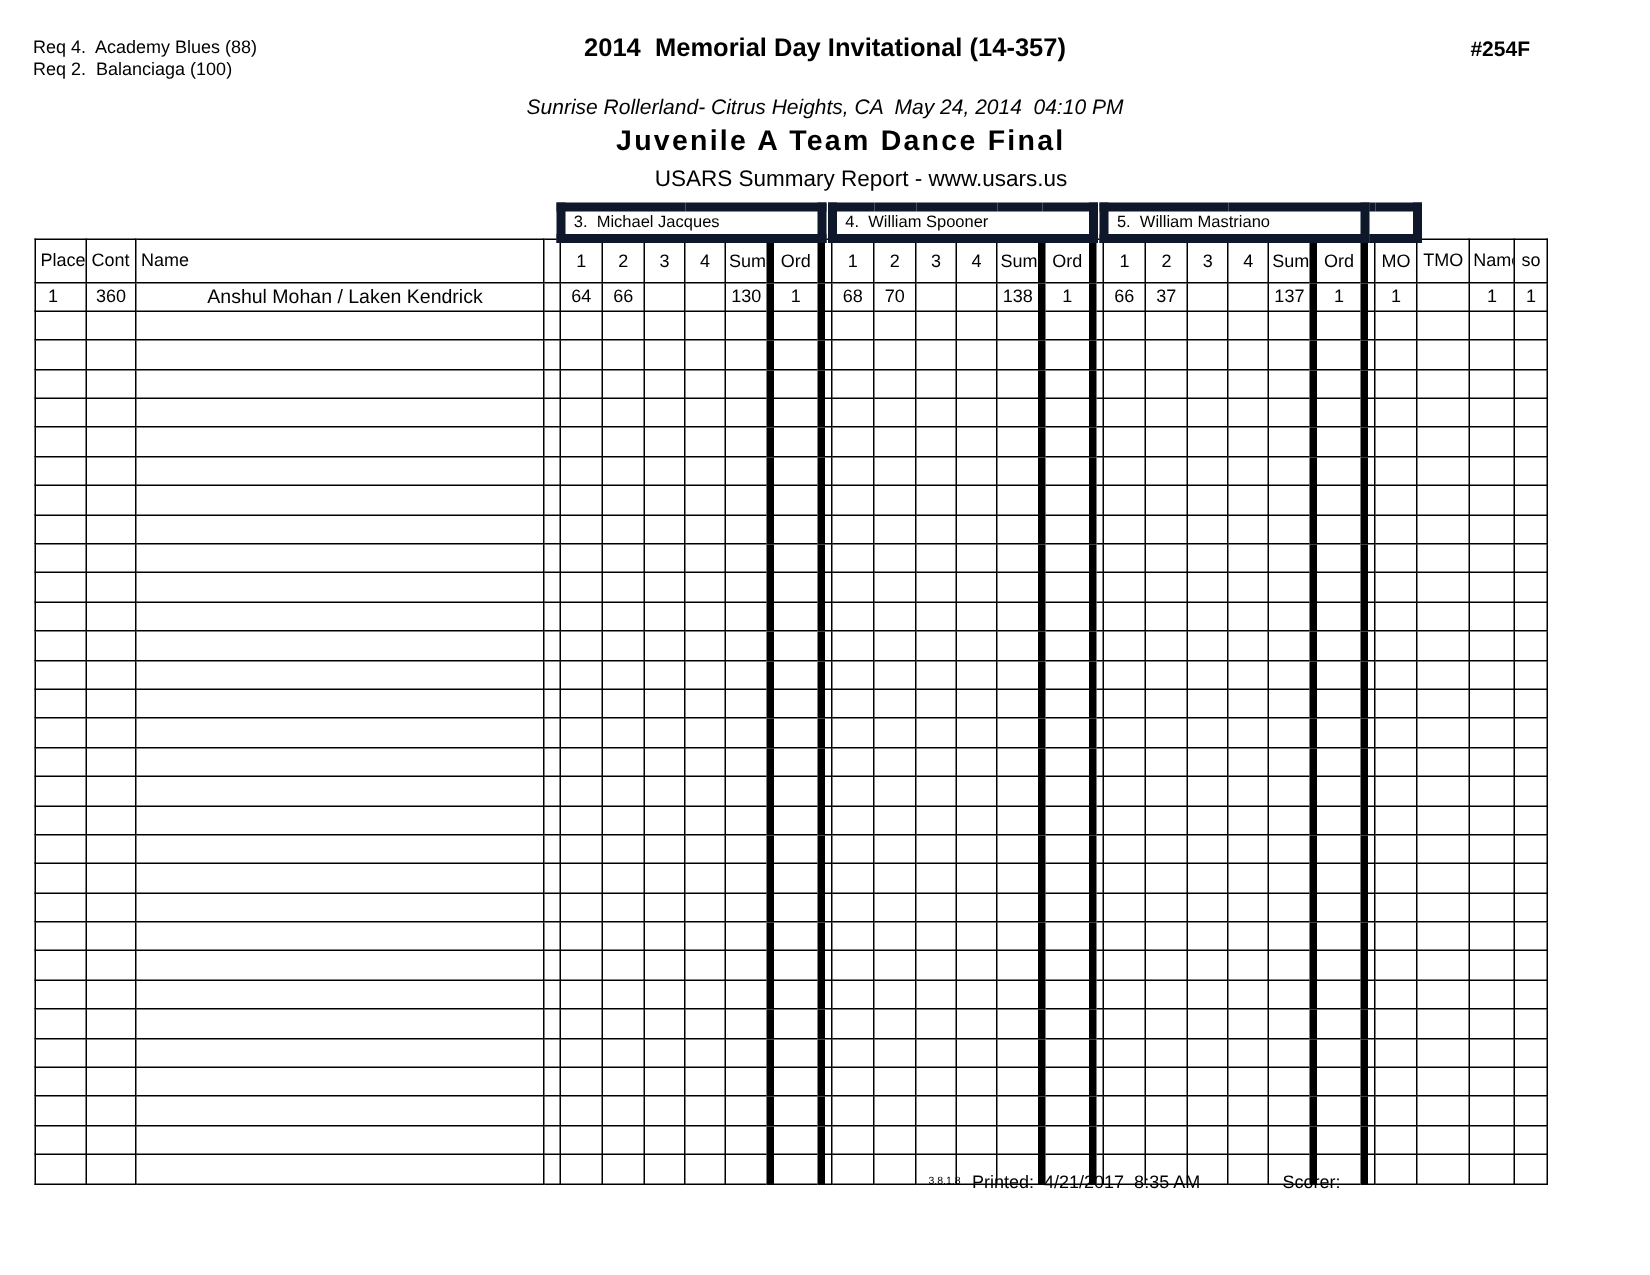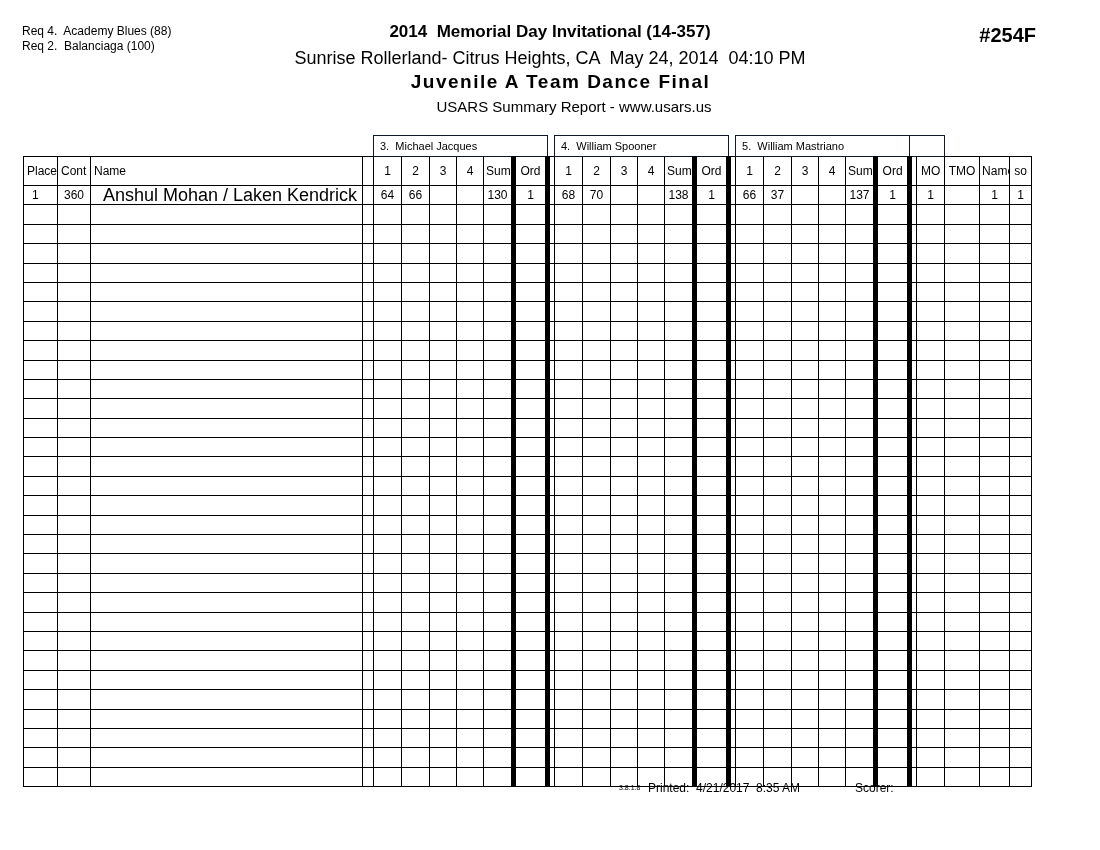--- a/index.html
+++ b/index.html
@@ -18,54 +18,54 @@
     position: absolute; left: 22px; top: 24px;
     font-size: 12px; line-height: 15px;
   }
 
   
   .header-block {
     position: absolute; left: 0; top: 22px; width: 1100px;
     text-align: center;
   }
   .hdr-title  { font-size: 17px; font-weight: bold; line-height: 20px; }
-  .hdr-venue  { font-size: 18px; line-height: 18px; margin-top: 7px; }
+  .hdr-venue  { font-size: 14px; line-height: 18px; margin-top: 20px; font-style: italic; }
   .hdr-event  { font-size: 19px; font-weight: bold; letter-spacing: 1.5px; line-height: 24px; margin-top: 3px; padding-left: 21px; }
   .hdr-report { font-size: 15px; line-height: 19px; margin-top: 3px; margin-left: 48px; }
 
   .doc-number {
-    position: absolute; top: 24px; right: 64px;
-    font-size: 20px; font-weight: bold;
+    position: absolute; top: 24px; right: 80px;
+    font-size: 14px; font-weight: bold;
   }
 
   
   table.results {
     position: absolute; left: 23px; top: 135px;
     width: 1008px;
     border-collapse: collapse; table-layout: fixed;
     font-size: 12px; line-height: 13px;
   }
   table.results td, table.results th {
     border: 1px solid #000;
     padding: 0 2px;
     overflow: hidden; white-space: pre;
     font-weight: normal; text-align: center;
     vertical-align: middle;
   }
   tr.judge-row    { height: 21px; }
   tr.judge-row td { border: none; font-size: 11px; text-align: left; padding-left: 6px; }
-  tr.judge-row td.box { border: 1px solid #0f172a; }
+  tr.judge-row td.box { border: 6px solid #0f172a; }
   tr.head-row  { height: 29px; }
   tbody tr     { height: 19.4px; }
 
   .ord  { border-left: 5px solid #000 !important; border-right: 5px solid #000 !important; }
   .b    { font-weight: bold; }
   .hl   { text-align: left !important; padding-left: 3px !important; }
   .place-cell { text-align: left !important; padding-left: 8px !important; }
-  .name-cell  { text-align: right; padding-left: 9px !important; font-size: 18px; }
+  .name-cell  { text-align: right; padding-left: 9px !important; font-size: 13px; }
 
   
   .footer-version {
     position: absolute; left: 619px; top: 784px;
     font-size: 7px; line-height: 7px;
   }
   .footer-printed {
     position: absolute; left: 648px; top: 781px;
     font-size: 12px;
   }

